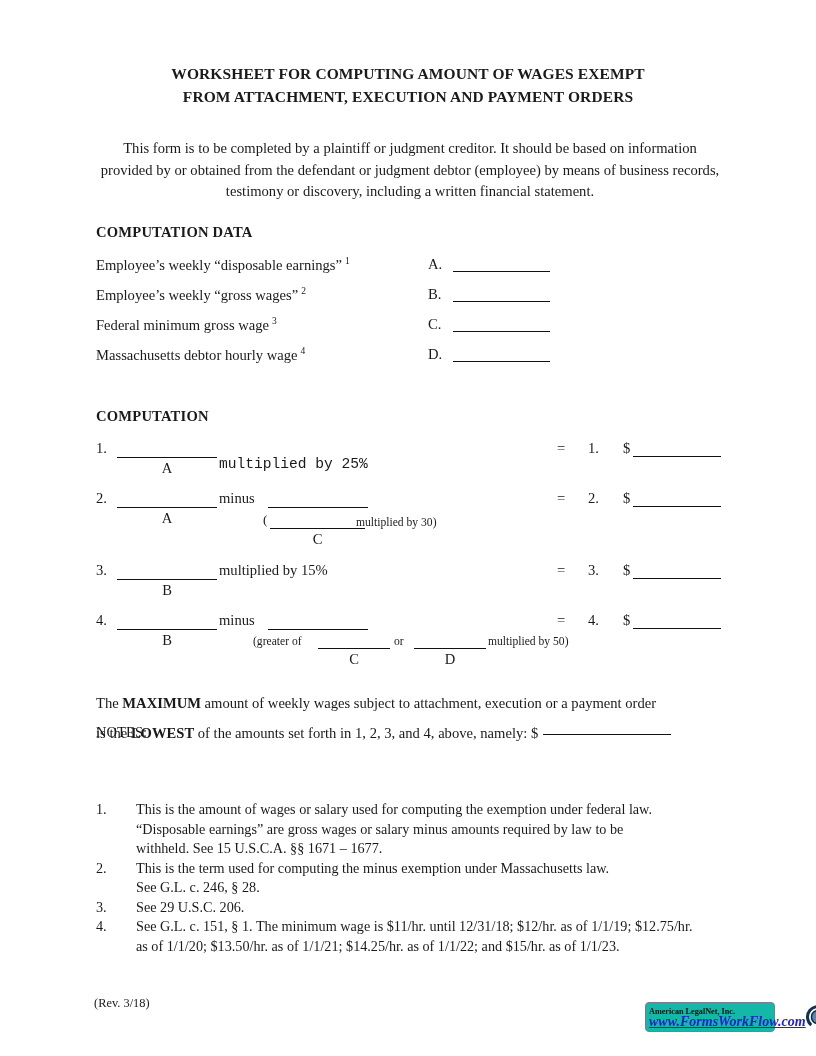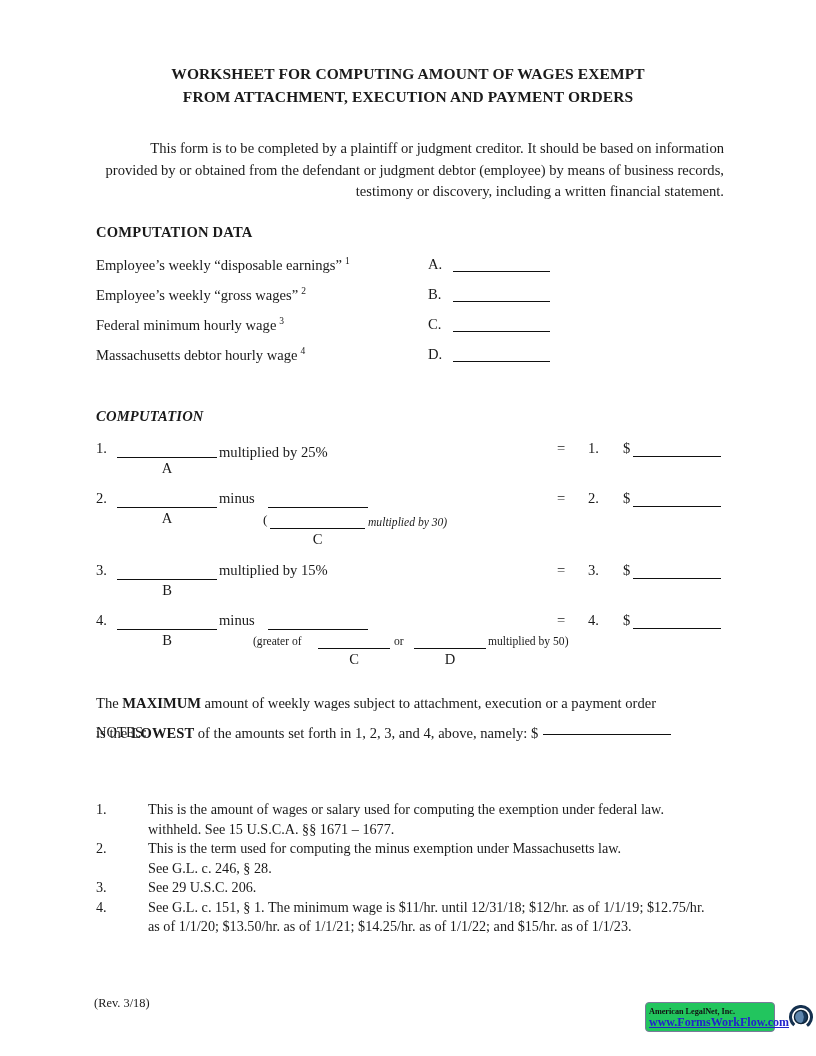--- a/index.html
+++ b/index.html
@@ -33,32 +33,32 @@
   }
 
   
   .intro {
     position: absolute;
     left: 96px;
     top: 138px;
     width: 628px;
     font-size: 14.6px;
     line-height: 21.5px;
-    text-align: right;
+    text-align: center;
   }
 
   
   .section-head {
     position: absolute;
     font-weight: bold;
     font-size: 14.6px;
     letter-spacing: 0.2px;
   }
   #comp-data-head { left: 96px; top: 224px; }
-  #comp-head { left: 96px; top: 408px; font-style: italic; }
+  #comp-head { left: 96px; top: 408px; }
 
   
   .data-row {
     position: absolute;
     left: 96px;
     width: 640px;
     height: 22px;
     font-size: 14.6px;
   }
   .data-label {
@@ -155,61 +155,62 @@
   .note {
     position: relative;
     padding-left: 40px;
     margin-bottom: 0px;
   }
   .note .n-num {
     position: absolute;
     left: 0;
     top: 0;
   }
-  .note .n-body { display: block; margin-left: 12px; }
+  .note .n-body { display: block; }
 
   
   .rev {
     position: absolute;
     left: 94px;
     top: 996px;
     font-size: 12.4px;
   }
   .logo-box {
     position: absolute;
     left: 645px;
     top: 1002px;
     width: 130px;
     height: 30px;
     border: 1.2px solid #7a7a9a;
     border-radius: 4px;
-    background: #22c55e;
+    background: #14b8a6;
     display: flex;
     align-items: center;
     padding: 0 3px;
   }
   .logo-text {
     display: flex;
     flex-direction: column;
     justify-content: center;
     flex: 1;
     line-height: 10.5px;
   }
   .logo-line1 {
     font-size: 8.2px;
     font-weight: bold;
     color: #111;
     white-space: nowrap;
   }
   .logo-line2 {
-    font-size: 12px;
+    font-size: 14px;
     font-weight: bold;
     color: #2222cc;
     text-decoration: underline;
     white-space: nowrap;
+    font-style: italic;
   }
   .logo-icon { width: 24px; height: 24px; flex: 0 0 24px; }
 </style>
 </head>
 <body>
 
 <div class="page">
 
   <div class="title-block">
     <div>WORKSHEET FOR COMPUTING AMOUNT OF WAGES EXEMPT</div>
@@ -226,54 +227,54 @@
     <span class="data-blank"></span>
   </div>
 
   <div class="data-row" style="top:286px">
     <span class="data-label"><span>Employee’s weekly “gross wages”</span><sup>2</sup></span>
     <span class="data-letter">B.</span>
     <span class="data-blank"></span>
   </div>
 
   <div class="data-row" style="top:316px">
-    <span class="data-label"><span>Federal minimum hourly wage</span><sup>3</sup></span>
+    <span class="data-label"><span>Federal minimum gross wage</span><sup>3</sup></span>
     <span class="data-letter">C.</span>
     <span class="data-blank"></span>
   </div>
 
   <div class="data-row" style="top:346px">
     <span class="data-label"><span>Massachusetts debtor hourly wage</span><sup>4</sup></span>
     <span class="data-letter">D.</span>
     <span class="data-blank"></span>
   </div>
 
   <div class="section-head" id="comp-head">COMPUTATION</div>
 
   <div class="comp-row" style="top:440px; height:38px">
     <span class="cr-num">1.</span>
     <span class="blank-line" style="left:21px; top:17px; width:100px;"></span>
     <span class="under-letter" style="left:21px; top:20px; width:100px;">A</span>
-    <span class="inline-txt" style="left:123px; top:4px;">multiplied by 25%</span>
+    <span class="inline-txt" style="left:123px; top:16px;font-family:Liberation Mono, monospace;">multiplied by 25%</span>
     <span class="eq-sign">=</span>
     <span class="res-num">1.</span>
     <span class="res-dollar">$</span>
     <span class="res-blank"></span>
   </div>
 
   <div class="comp-row" style="top:490px; height:60px">
     <span class="cr-num">2.</span>
     <span class="blank-line" style="left:21px; top:17px; width:100px;"></span>
     <span class="under-letter" style="left:21px; top:20px; width:100px;">A</span>
     <span class="inline-txt" style="left:123px; top:0;">minus</span>
     <span class="blank-line" style="left:172px; top:17px; width:100px;"></span>
     <span class="inline-txt" style="left:167px; top:22px; font-size:13.5px;">(</span>
     <span class="blank-line" style="left:174px; top:38px; width:95px;"></span>
     <span class="under-letter" style="left:174px; top:41px; width:95px;">C</span>
-    <span class="small-txt" style="left:272px; top:26px;font-style:italic;">multiplied by 30)</span>
+    <span class="small-txt" style="left:260px; top:26px;">multiplied by 30)</span>
     <span class="eq-sign">=</span>
     <span class="res-num">2.</span>
     <span class="res-dollar">$</span>
     <span class="res-blank"></span>
   </div>
 
   <div class="comp-row" style="top:562px; height:38px">
     <span class="cr-num">3.</span>
     <span class="blank-line" style="left:21px; top:17px; width:100px;"></span>
     <span class="under-letter" style="left:21px; top:20px; width:100px;">B</span>
@@ -308,20 +309,21 @@
     <br>
     <span>is the </span><b>LOWEST</b><span> of the amounts set forth in 1, 2, 3, and 4, above, namely:  $</span><span class="final-blank"></span>
   </div>
 
   <div class="notes-head">NOTES:</div>
 
   <div class="notes-list">
     <div class="note">
       <span class="n-num">1.</span>
       <span class="n-body">This is the amount of wages or salary used for computing the exemption under federal law.</span>
+      <span class="n-body">“Disposable earnings” are gross wages or salary minus amounts required by law to be</span>
       <span class="n-body">withheld. See 15 U.S.C.A. §§ 1671 – 1677.</span>
     </div>
     <div class="note">
       <span class="n-num">2.</span>
       <span class="n-body">This is the term used for computing the minus exemption under Massachusetts law.</span>
       <span class="n-body">See G.L. c. 246, § 28.</span>
     </div>
     <div class="note">
       <span class="n-num">3.</span>
       <span class="n-body">See 29 U.S.C. 206.</span>

